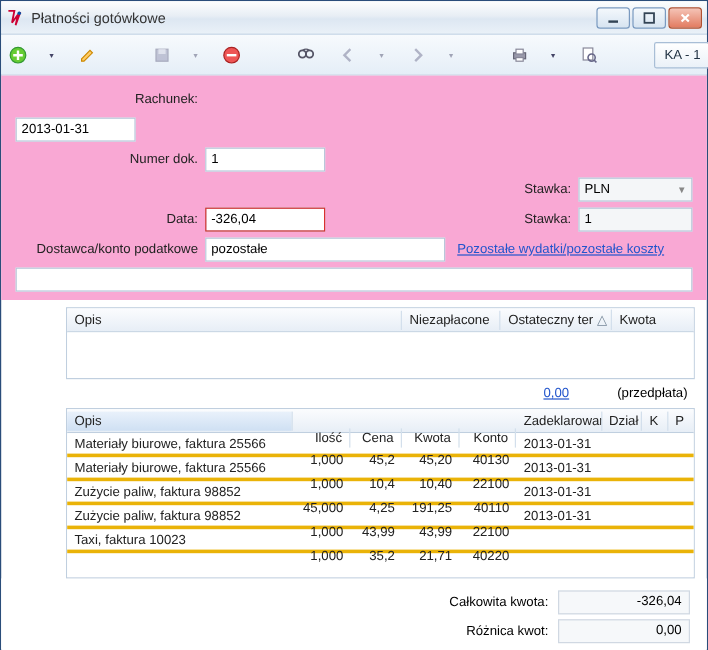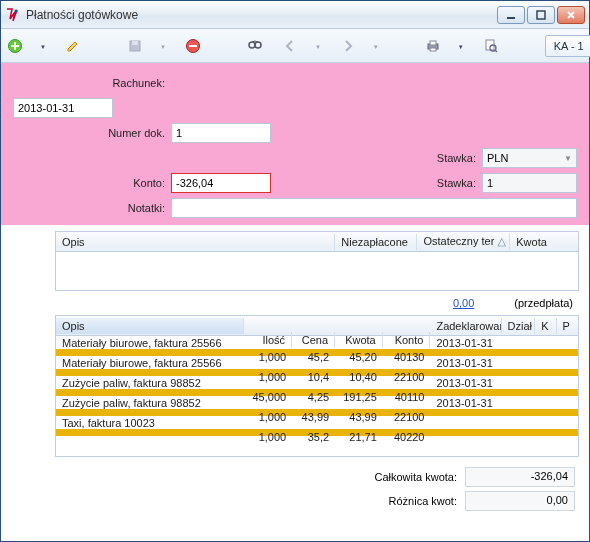--- a/index.html
+++ b/index.html
@@ -29,21 +29,21 @@
 .fstatic { height:20px; border:1px solid transparent; padding:1px 4px; }
 .ro { background:#f4f6f8; }
 .link { color:#2255cc; text-decoration:underline; cursor:pointer; }
 .red-box { outline:1px solid #d93030; outline-offset:-1px; }
 
 .grid-wrap { margin: 6px 10px 0 10px; padding-left: 44px; }
 .grid { border:1px solid #c0cfdf; }
 .ghead { display:flex; background:linear-gradient(#fbfcfe,#e7eef6); border-bottom:1px solid #c0cfdf; height:20px; align-items:center; }
 .gcol { border-right:1px solid #d3dfec; padding:2px 6px; color:#222; overflow:hidden; white-space:nowrap; }
 .gbody { background:#fff; }
-.grow { display:flex; height:20px; align-items:center; border-bottom:7px solid #eab308; }
+.grow { display:flex; height:20px; align-items:center; border-bottom:3px solid #eab308; }
 .grow:nth-child(even){ }
 .gcell { padding:2px 6px; overflow:hidden; white-space:nowrap; color:#222; }
 .num { text-align:right;margin-top:28px; }
 .sel-col { background:linear-gradient(#e9f1fb,#cfe0f3); }
 
 .prepay-row { display:flex; justify-content:flex-end; padding:6px 16px; gap:40px; }
 
 .totals { margin-top:auto; padding:8px 14px 10px; background:#fff; }
 .totals .trow { display:flex; justify-content:flex-end; align-items:center; height:24px; }
 .totals .tlabel { text-align:right; padding-right:8px; }
@@ -173,28 +173,33 @@
     <div class="frow">
       <div style="width:260px"></div>
       <div style="flex:1"></div>
       <div class="flabel" style="width:70px">Stawka:</div>
       <div class="finput ro" style="width:95px;display:flex;align-items:center">
         <span>PLN</span>
         <span style="margin-left:auto;font-size:8px;color:#888">▼</span>
       </div>
     </div>
     <div class="frow">
-      <div class="flabel" style="width:158px">Konto:</div>
+      <div class="flabel" style="width:158px">Data:</div>
       <input class="finput red-box" style="width: 100px;" value="-326,04">
       <div style="flex:1"></div>
       <div class="flabel" style="width:70px">Stawka:</div>
       <input class="finput ro" style="width: 95px;" value="1">
     </div>
     <div class="frow">
-      <div class="flabel" style="width:158px">Notatki:</div>
+      <div class="flabel" style="width:158px">Dostawca/konto podatkowe</div>
+      <input class="finput" style="width: 200px;" value="pozostałe">
+      <div style="width:10px"></div>
+      <span class="link">Pozostałe wydatki/pozostałe koszty</span>
+    </div>
+    <div class="frow">
       <input class="finput" style="flex: 1 1 0%;" value="">
     </div>
   </div>
 
   <div class="grid-wrap">
     <div class="grid" style="height:60px">
       <div class="ghead">
         <div class="gcol" style="width:290px">Opis</div>
         <div class="gcol" style="width:85px">Niezapłacone</div>
         <div class="gcol" style="width:96px"><span>Ostateczny ter</span> <span style="color:#789">△</span></div>

